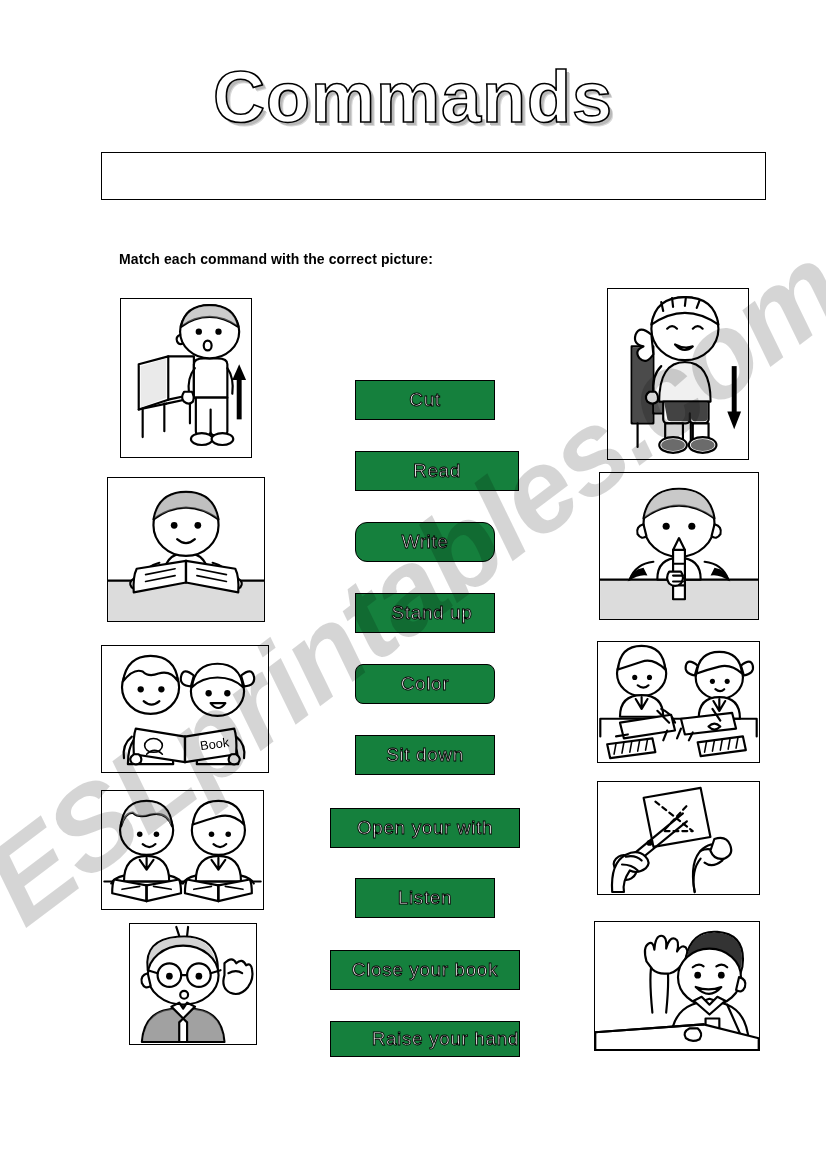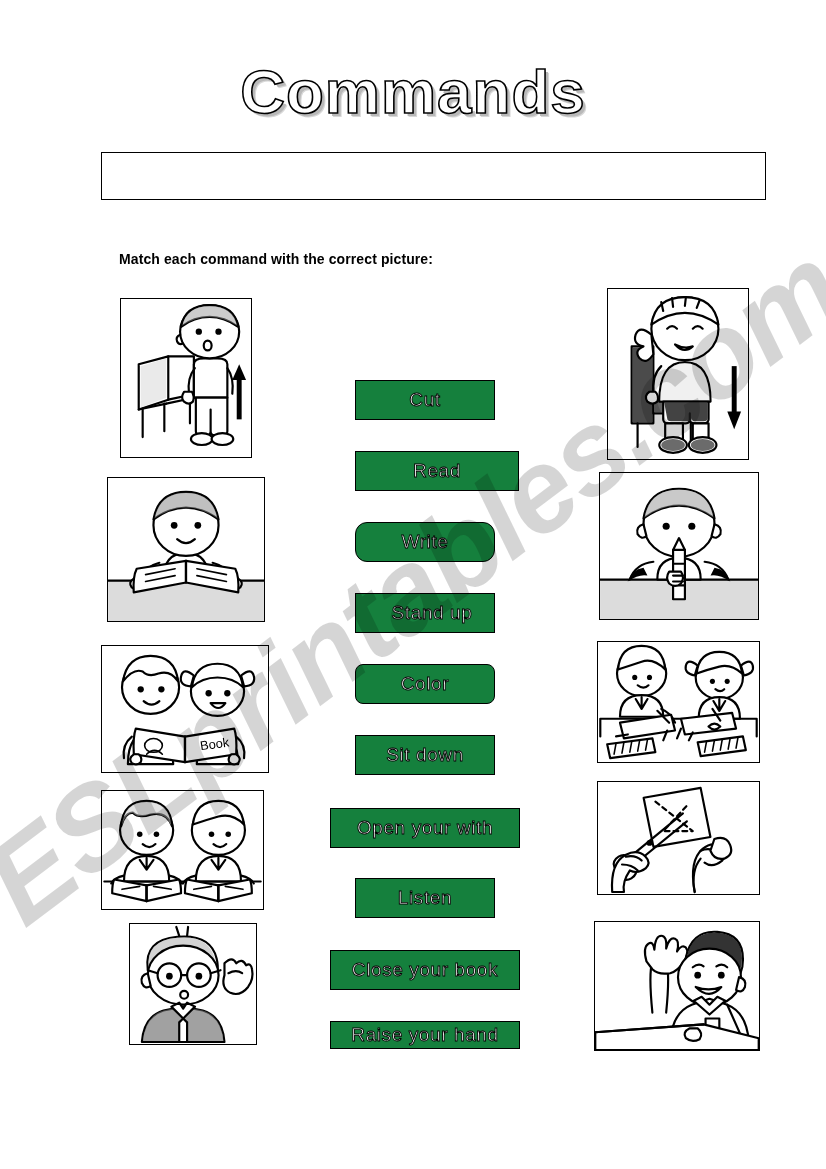--- a/index.html
+++ b/index.html
@@ -42,21 +42,21 @@
     position: absolute;
     left: 0;
     top: 56px;
     width: 826px;
     text-align: center;
     z-index: 2;
   }
   .title {
     display: inline-block;
     font-family: "Liberation Sans", sans-serif;
-    font-size: 62px;
+    font-size: 72px;
     font-weight: bold;
     letter-spacing: 1px;
     color: #ffffff;
     -webkit-text-stroke: 1.6px #000000;
     text-shadow:
        3px 3px 0 #b9b9b9,
        4px 4px 0 #d8d8d8;
     text-align: right;
   }
 
@@ -527,18 +527,18 @@
       </div>
       <div class="cmd" style="left: 330px; top: 775px; width: 190px; height: 40px;">
         <span>Open your with</span>
       </div>
       <div class="cmd" style="left: 355px; top: 845px; width: 140px; height: 40px;">
         <span>Listen</span>
       </div>
       <div class="cmd" style="left: 330px; top: 917px; width: 190px; height: 40px;">
         <span>Close your book</span>
       </div>
-      <div class="cmd" style="left: 330px; top: 988px; width: 190px; height: 28px;">
+      <div class="cmd" style="left: 330px; top: 988px; width: 190px; height: 36px; justify-content: flex-end;">
         <span>Raise your hand</span>
       </div>
     </div>
 
 </div>
 
 </body></html>

